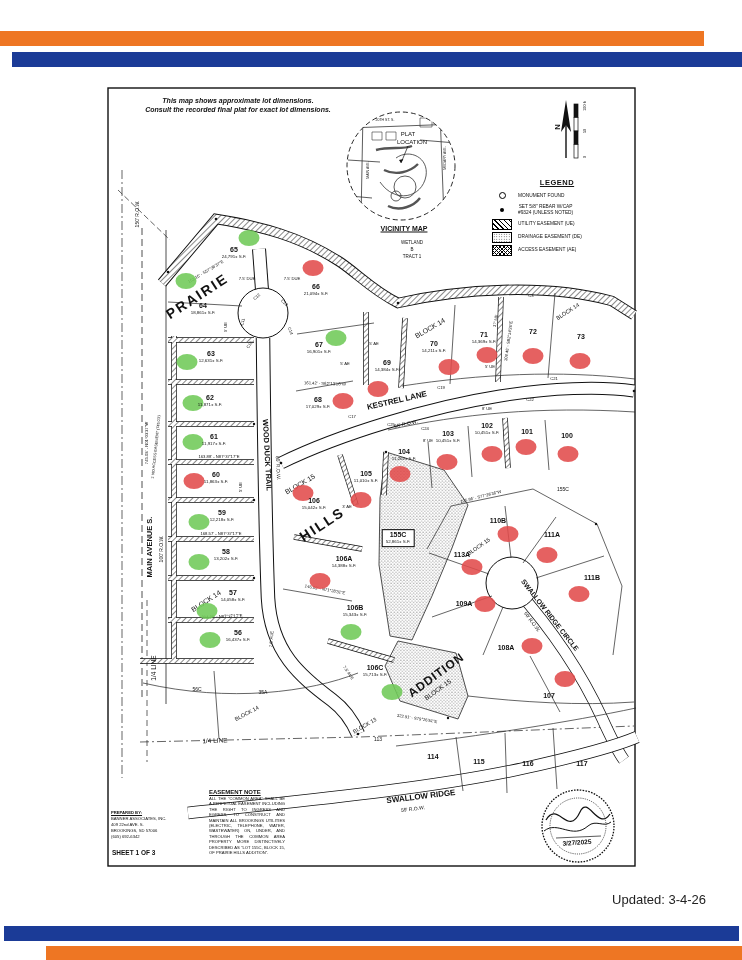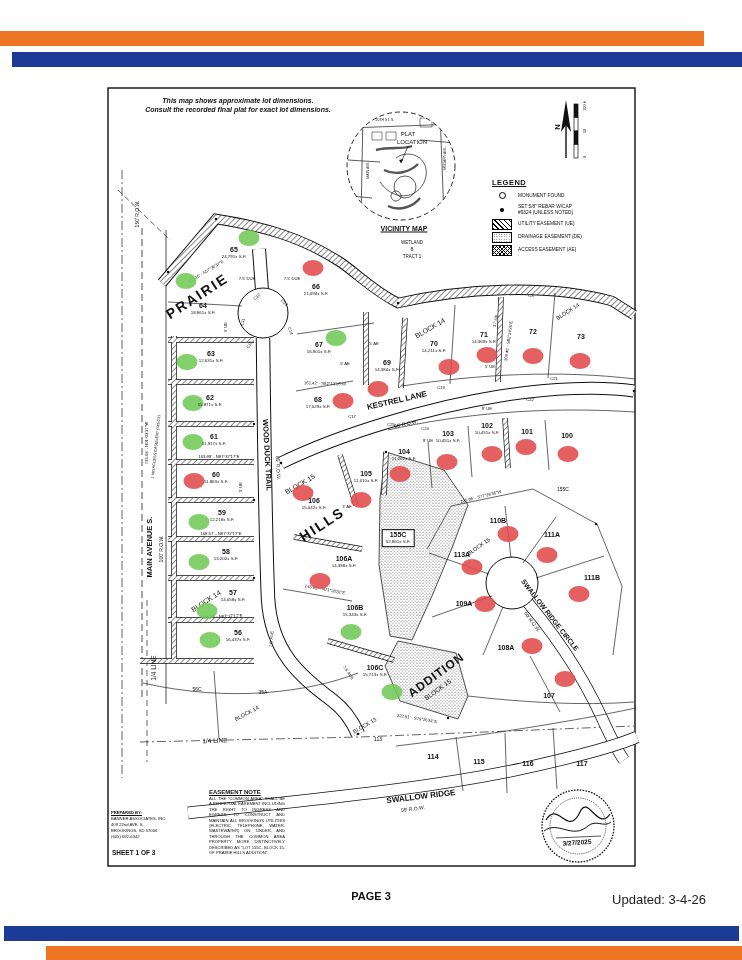--- a/index.html
+++ b/index.html
@@ -15,21 +15,21 @@
   svg.plat{position:absolute;left:0;top:0;}
   .map-note{position:absolute;left:118px;top:96px;width:240px;text-align:center;
         font-size:7px;font-weight:bold;font-style:italic;line-height:1.35;}
   .anno{position:absolute;white-space:nowrap;color:#111;transform-origin:center;line-height:1;}
   .anno.u{text-decoration:underline;}
   .lot-label{position:absolute;text-align:center;transform:translate(-50%,-50%);line-height:1.2;}
   .lot-num{display:block;font-weight:bold;font-size:7px;}
   .lot-size{display:block;font-size:4.4px;}
   .lot-label.boxed{border:1px solid #000;background:#fff;padding:1px 3px;}
   .dot{position:absolute;width:21px;height:16px;border-radius:50%;transform:translate(-50%,-50%);opacity:.88;}
-  .legend{position:absolute;left:492px;top:178px;width:130px;}
+  .legend{position:absolute;left:492px;top:178px;width:130px;text-align:center;}
   .legend-title{font-size:7.5px;font-weight:bold;text-decoration:underline;letter-spacing:.5px;margin-bottom:4px;}
   .legend-row{display:flex;align-items:center;margin-bottom:4px;}
   .legend-sw{width:20px;height:9px;margin-right:6px;flex:0 0 20px;display:flex;align-items:center;justify-content:center;}
   .sw-circle{width:5px;height:5px;border:1px solid #000;border-radius:50%;}
   .sw-dot{width:4px;height:4px;background:#000;border-radius:50%;}
   .sw-hatch{width:20px;height:9px;border:.8px solid #000;
      background:repeating-linear-gradient(45deg,#000 0 .8px,#fff .8px 3.5px);}
   .sw-stipple{width:20px;height:9px;border:.8px solid #000;
      background-image:radial-gradient(#444 .6px,transparent .7px);background-size:2.5px 2.5px;}
   .sw-access{width:20px;height:9px;border:.8px solid #000;
@@ -566,17 +566,16 @@
     <div class="prepared-title">PREPARED BY:</div>
     <div id="prepared-lines">
         <div>BANNER ASSOCIATES, INC.</div>
         <div>409 22nd AVE. S.</div>
         <div>BROOKINGS, SD 57006</div>
         <div>(605) 692-6342</div>
       </div>
   </div>
   <div class="sheet-label">SHEET 1 OF 3</div>
 
-  <div class="footer-page">PAGE 3</div>
   <div class="footer-updated">Updated: 3-4-26</div>
   <div class="bar bar-bot-blue"></div>
   <div class="bar bar-bot-orange"></div>
 </div>
 
 </body></html>

